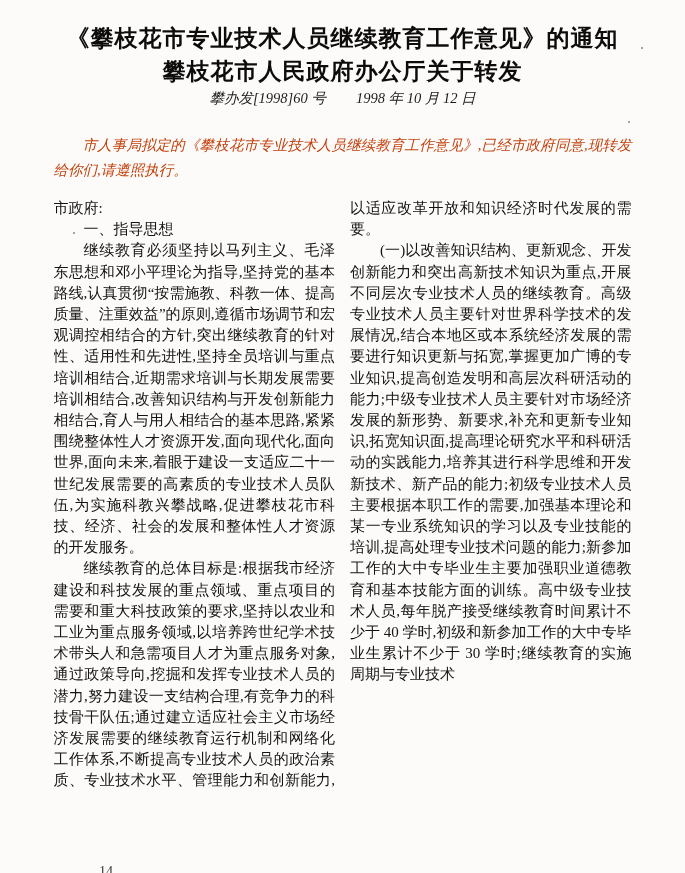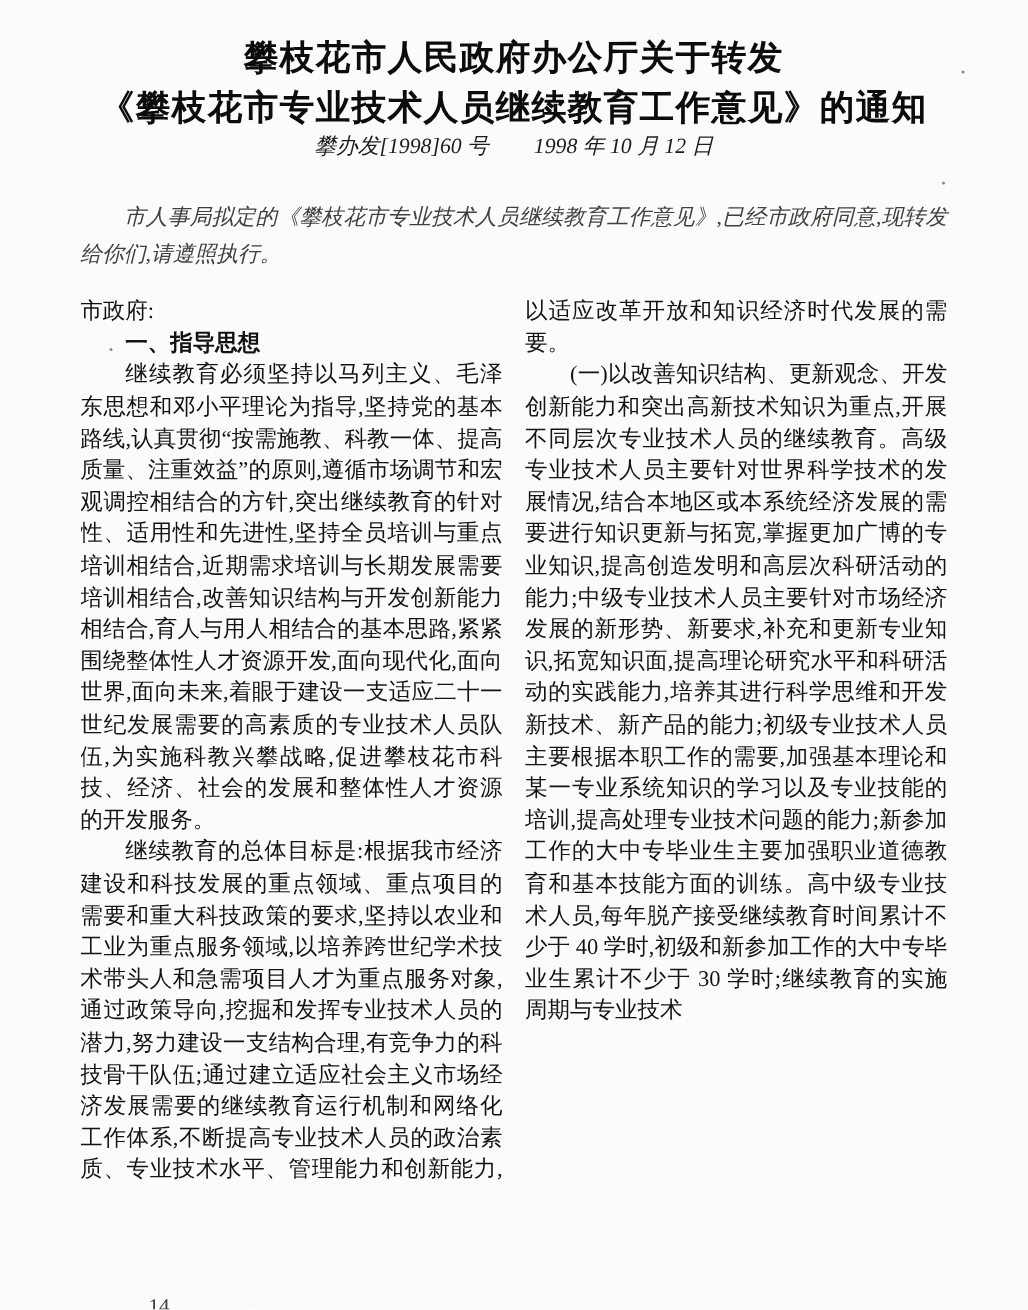--- a/index.html
+++ b/index.html
@@ -34,21 +34,21 @@
   }
   .meta-gap { display: inline-block; width: 30px; }
   .forward-note {
     width: 578px;
     margin: 25px auto 0;
     font-style: italic;
     font-size: 14.5px;
     line-height: 25px;
     text-indent: 2em;
     text-align: justify;
-    color: #404040;
+    color: #c2410c;
   }
   .doc-subtitle {
     width: 578px;
     margin: 21px auto 0;
     text-align: center;
     font-family: "Liberation Sans", "DejaVu Sans", sans-serif;
     font-weight: bold;
     font-size: 22px;
     line-height: 30px;
     letter-spacing: 1px;
@@ -65,43 +65,43 @@
     font-size: 15px;
     line-height: 21.2px;
     text-align: justify;
     text-justify: inter-character;
     font-weight: 500;
     color: #151310;
   }
   .doc-body p { margin: 0; }
   .salutation { text-indent: 0; }
   .para { text-indent: 2em; }
-  .section-heading { text-indent: 2em; font-weight: bold; }
+  .section-heading { text-indent: 2em; font-weight: normal; }
   .page-number {
     position: absolute;
     left: 99px;
     top: 864px;
     font-size: 14px;
     color: #3a3835;
   }
   .speck { position: absolute; background: #8b8884; border-radius: 50%; }
   .speck.s1 { left: 73px;  top: 232px; width: 2px; height: 2px; }
   .speck.s2 { left: 628px; top: 121px; width: 2px; height: 2px; }
   .speck.s3 { left: 641px; top: 47px;  width: 2px; height: 2px; }
   .speck.s4 { left: 294px; top: 139px; width: 2px; height: 2px; }
 </style>
 </head>
 <body>
 
 <div class="page">
 
   <header class="doc-header">
     <h1 class="doc-title">
+      <span class="title-line">《攀枝花市专业技术人员继续教育工作意见》的通知</span>
       <span class="title-line">攀枝花市人民政府办公厅关于转发</span>
-      <span class="title-line">《攀枝花市专业技术人员继续教育工作意见》的通知</span>
     </h1>
     <div class="doc-meta">
       <span>攀办发[1998]60 号</span><span class="meta-gap"></span><span>1998 年 10 月 12 日</span>
     </div>
   </header>
 
   <p class="forward-note">市人事局拟定的《攀枝花市专业技术人员继续教育工作意见》,已经市政府同意,现转发给你们,请遵照执行。</p>
 
 
   <main class="doc-body">

